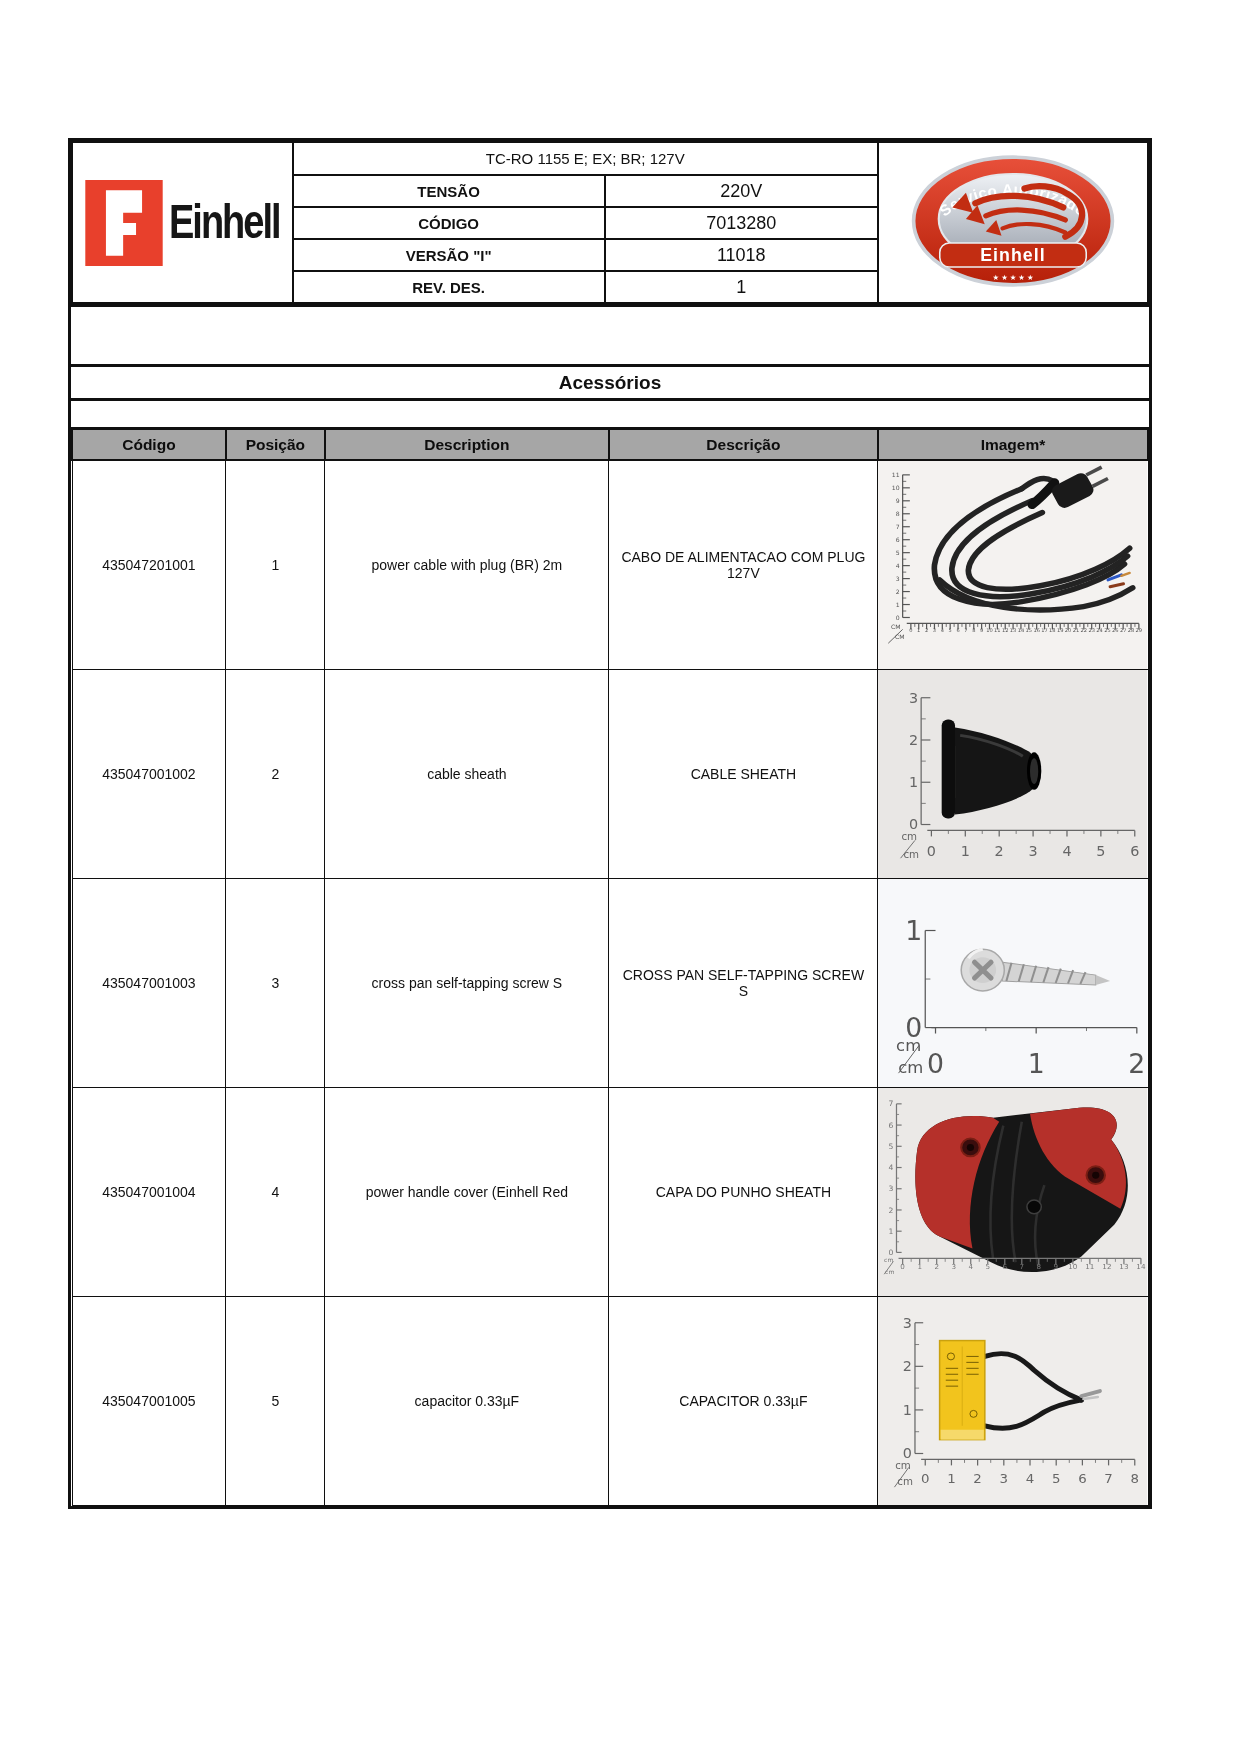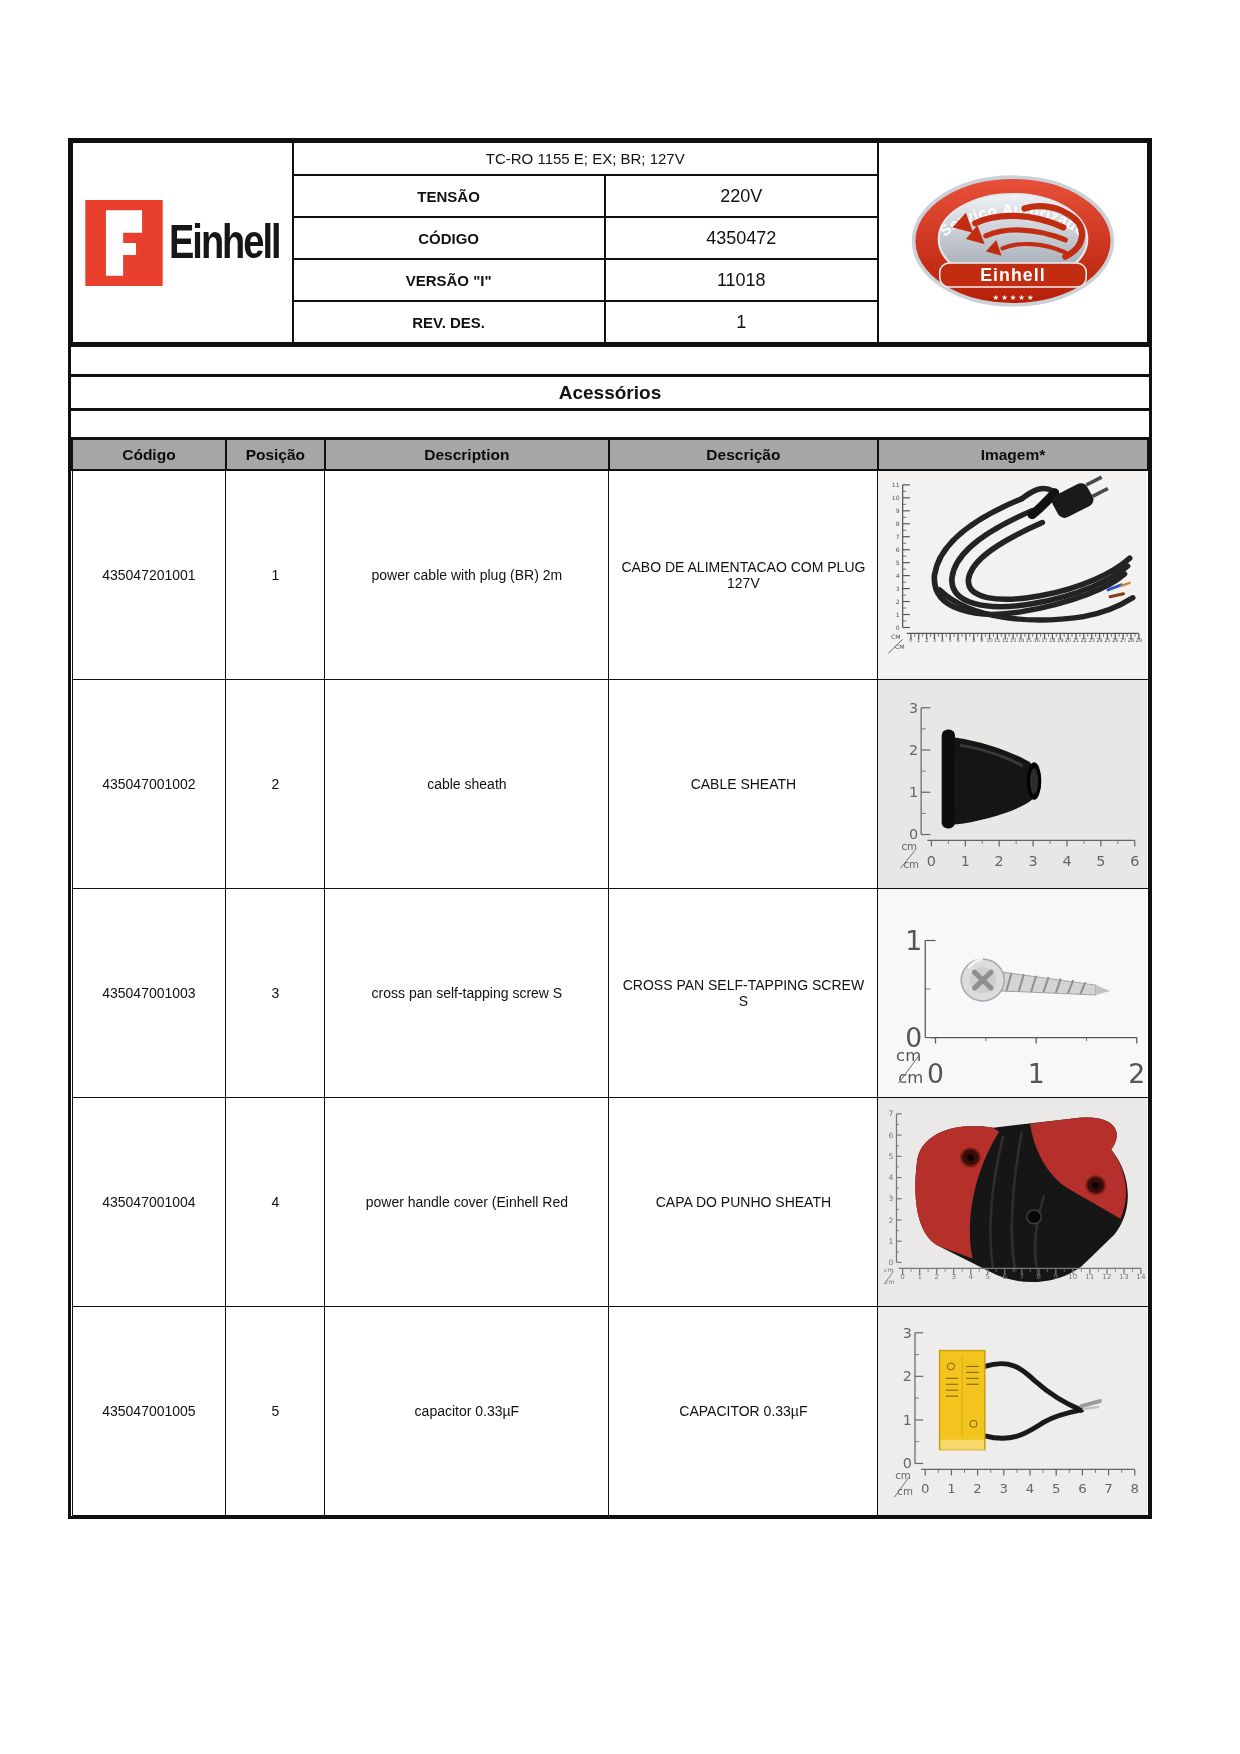--- a/index.html
+++ b/index.html
@@ -4,32 +4,32 @@
 <style>
   html,body{margin:0;padding:0;background:#fff;}
   .page{position:relative;width:1240px;height:1754px;background:#ffffff;overflow:hidden;
         font-family:"Liberation Sans",sans-serif;color:#111;}
   .doc{position:absolute;left:68px;top:138px;width:1084px;border:3px solid #101010;box-sizing:border-box;}
 
   
   table{border-collapse:collapse;width:100%;table-layout:fixed;}
   .head-table td{border:2px solid #101010;text-align:center;vertical-align:middle;padding:0 4px;box-sizing:border-box;margin-left:32px;}
   .head-table .model-cell{height:33px;font-size:15px;}
-  .head-table .hl{height:42px;font-weight:bold;font-size:15px;}
+  .head-table .hl{height:32px;font-weight:bold;font-size:15px;}
   .head-table .hv{font-size:18px;}
   .logo-cell{background:#fff;}
   .logo-wrap{display:flex;align-items:center;justify-content:center;gap:6px;}
   .wordmark{font-weight:900;font-size:38px;letter-spacing:-2px;transform:scaleY(1.25);color:#161616;white-space:nowrap;}
   .badge-cell{padding:2px;}
 
   
   .band{border-top:3px solid #101010;box-sizing:border-box;}
   .band.spacer1{height:30px;}
   .band.title-band{height:34px;display:flex;align-items:center;justify-content:center;
-                   font-weight:bold;font-size:19px;}
+                   font-weight:bold;font-size:19px;margin-top:30px;}
   .band.spacer2{height:29px;}
 
   
   .main-table{border-top:3px solid #101010;}
   .main-table th{background:#a6a6a6;border:2px solid #101010;height:27px;
                  font-size:15.5px;font-weight:bold;color:#0d0d0d;}
   .main-table td{border:1.8px solid #101010;height:208px;text-align:center;vertical-align:middle;
                  font-size:14px;padding:6px 8px;box-sizing:border-box;}
   .main-table td.img-cell{padding:0;}
   .photo{display:block;width:100%;height:208px;}
@@ -89,21 +89,21 @@
           <text x="100" y="121" text-anchor="middle" font-size="7" fill="#ffffff">★ ★ ★ ★ ★</text>
         </svg>
       </td>
     </tr>
     <tr>
             <td class="hl">TENSÃO</td>
         <td class="hv">220V</td>
           </tr>
     <tr>
             <td class="hl">CÓDIGO</td>
-        <td class="hv">4350472</td>
+        <td class="hv">7013280</td>
           </tr>
     <tr>
             <td class="hl">VERSÃO "I"</td>
         <td class="hv">11018</td>
           </tr>
     <tr>
             <td class="hl">REV. DES.</td>
         <td class="hv">1</td>
           </tr>
   </tbody>

